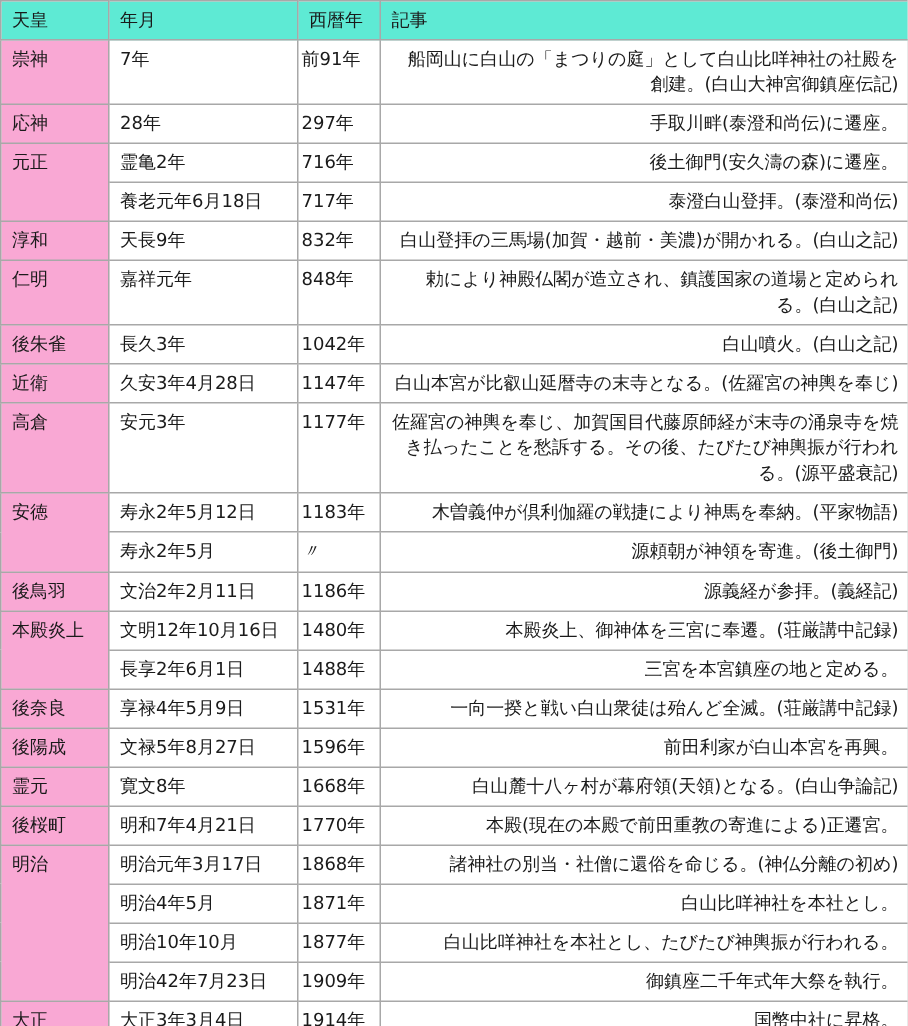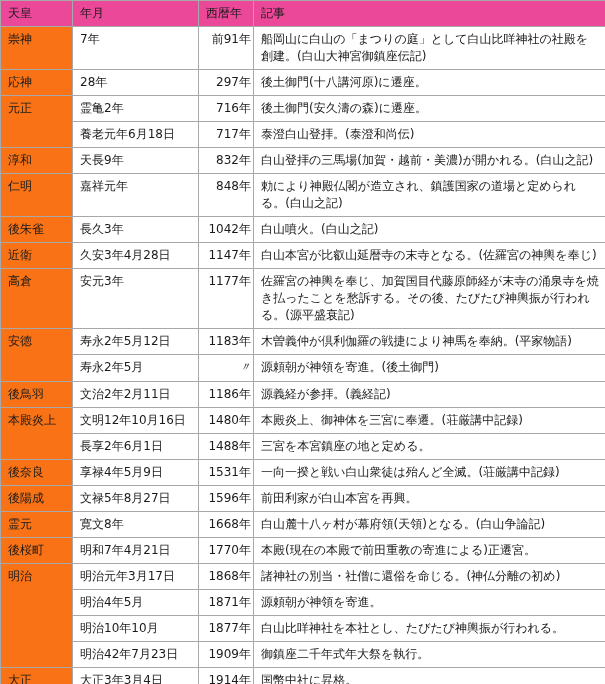--- a/index.html
+++ b/index.html
@@ -29,40 +29,41 @@
   #history-table th,
   #history-table td {
     border: 1px solid #a8a8a8;
     padding: 4px 6px 4px 7px;
     vertical-align: top;
     text-align: left;
     font-weight: normal;
     background: #ffffff;
   }
   #history-table thead th {
-    background: #ec4899;
+    background: #5eead4;
     color: #1a1a1a;
     padding-top: 4px;
     padding-bottom: 4px;
   }
   #history-table td.emperor {
-    background: #f97316;
+    background: #f9a8d4;
     white-space: nowrap;
   }
   #history-table td.western {
-    text-align: right;
+    text-align: left;
     white-space: nowrap;
     padding-left: 2px;
     padding-right: 2px;
   }
   #history-table td.era {
     white-space: nowrap;
   }
   #history-table td.article {
     word-break: break-all;
+    text-align: right;
   }
   .ditto {
     font-style: italic;
     letter-spacing: 0;
   }
 </style>
 </head>
 <body>
 
 <table id="history-table">
@@ -84,21 +85,21 @@
       <tr>
         <td class="emperor">崇神</td>
         <td class="era">7年</td>
         <td class="western">前91年</td>
         <td class="article">船岡山に白山の「まつりの庭」として白山比咩神社の社殿を創建。(白山大神宮御鎮座伝記)</td>
       </tr>
       <tr>
         <td class="emperor">応神</td>
         <td class="era">28年</td>
         <td class="western">297年</td>
-        <td class="article">後土御門(十八講河原)に遷座。</td>
+        <td class="article">手取川畔(泰澄和尚伝)に遷座。</td>
       </tr>
       <tr>
         <td class="emperor" rowspan="2">元正</td>
         <td class="era">霊亀2年</td>
         <td class="western">716年</td>
         <td class="article">後土御門(安久濤の森)に遷座。</td>
       </tr>
       <tr>
         <td class="era">養老元年6月18日</td>
         <td class="western">717年</td>
@@ -188,21 +189,21 @@
       </tr>
       <tr>
         <td class="emperor" rowspan="4">明治</td>
         <td class="era">明治元年3月17日</td>
         <td class="western">1868年</td>
         <td class="article">諸神社の別当・社僧に還俗を命じる。(神仏分離の初め)</td>
       </tr>
       <tr>
         <td class="era">明治4年5月</td>
         <td class="western">1871年</td>
-        <td class="article">源頼朝が神領を寄進。</td>
+        <td class="article">白山比咩神社を本社とし。</td>
       </tr>
       <tr>
         <td class="era">明治10年10月</td>
         <td class="western">1877年</td>
         <td class="article">白山比咩神社を本社とし、たびたび神輿振が行われる。</td>
       </tr>
       <tr>
         <td class="era">明治42年7月23日</td>
         <td class="western">1909年</td>
         <td class="article">御鎮座二千年式年大祭を執行。</td>

